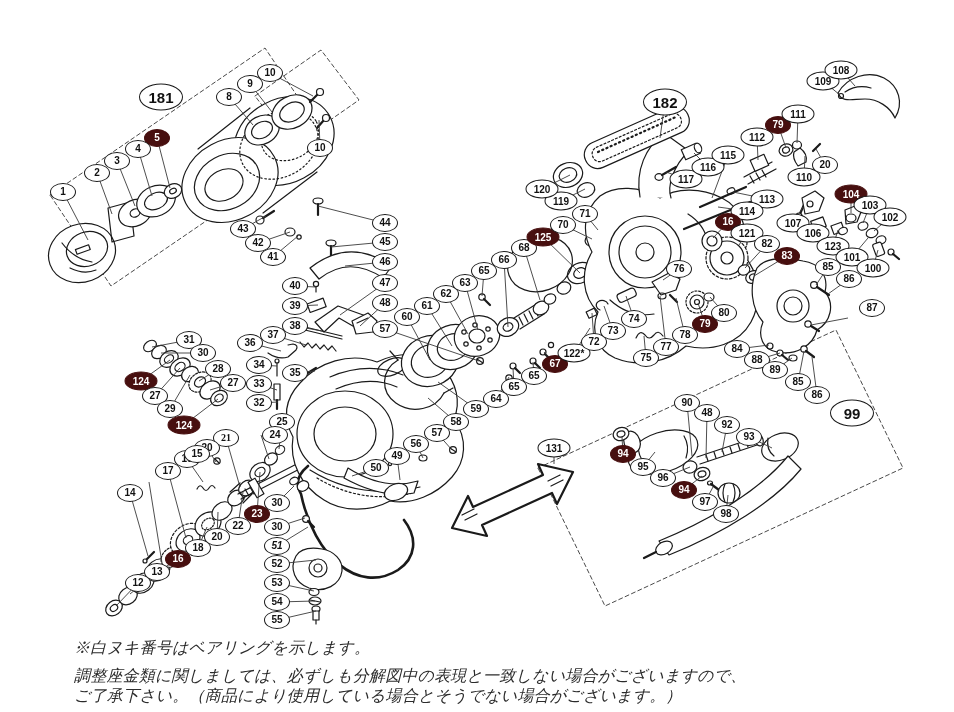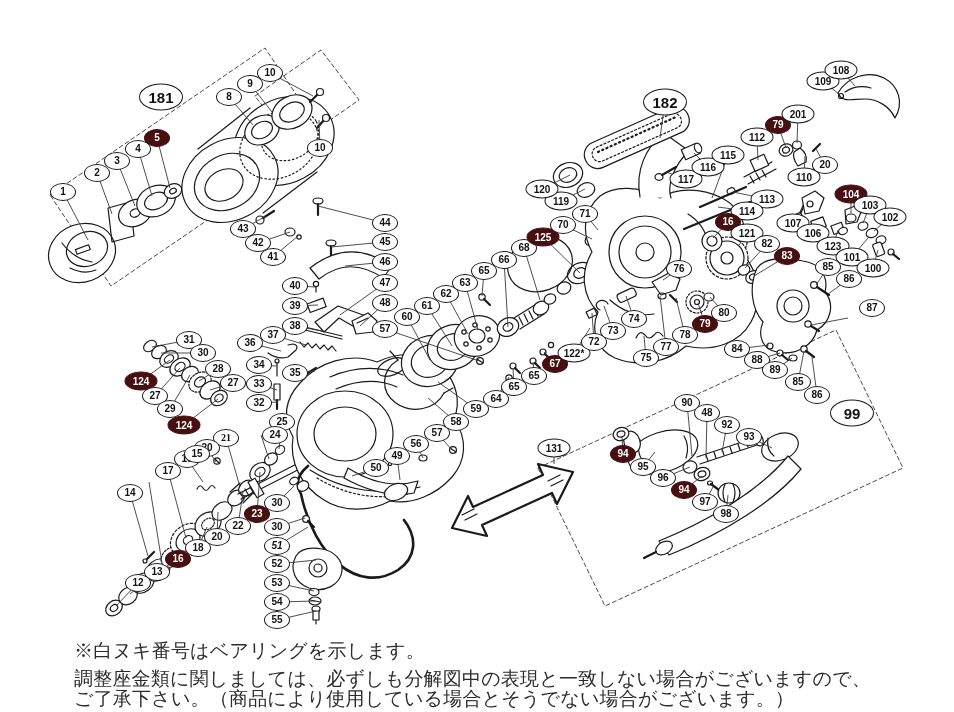--- a/index.html
+++ b/index.html
@@ -10,22 +10,22 @@
   #art{z-index:1;}
   #leaders{z-index:2;}
   .co{position:absolute;transform:translate(-50%,-50%);display:flex;align-items:center;
       justify-content:center;background:#fff;border:1.3px solid #1a1a1a;border-radius:50%;
       font-weight:bold;font-size:10px;color:#111;line-height:1;z-index:3;box-sizing:border-box;
       font-family:"Liberation Sans",sans-serif;}
   .co.o2{width:26px;height:18px;}
   .co.o3{width:33px;height:19px;}
   .co.f{background:#470f0f;border-color:#470f0f;color:#fff;}
   .co.lg{width:44px;height:27px;font-size:15px;border-width:1.6px;}
-  .note{position:absolute;z-index:3;color:#2b2b2b;font-size:19px;letter-spacing:0.2px;
-        font-family:"Liberation Sans",sans-serif;}
+  .note{position:absolute;z-index:3;color:#2b2b2b;font-size:16px;letter-spacing:0.2px;
+        font-family:"Liberation Sans",sans-serif;font-style:italic;}
   
   .art g, .art path, .art ellipse, .art circle, .art rect, .art line, .art polygon, .art polyline{
       vector-effect:none;}
   .dsh{stroke-dasharray:4,3;fill:none;stroke:#4a4a4a;stroke-width:1;}
   .th{stroke-width:2.2;}
 </style>
 </head>
 <body>
 
 <div id="stage">
@@ -618,21 +618,21 @@
       <div class="co o2" style="left: 685px; top: 335px;">78</div>
       <div class="co o2 f" style="left: 705px; top: 324px;">79</div>
       <div class="co o2" style="left: 724px; top: 313px;">80</div>
       <div class="co o2" style="left: 679px; top: 269px;">76</div>
       <div class="co lg" style="left: 665px; top: 102px;">182</div>
       <div class="co o3" style="left: 686px; top: 179px;">117</div>
       <div class="co o3" style="left: 708px; top: 167px;">116</div>
       <div class="co o3" style="left: 728px; top: 155px;">115</div>
       <div class="co o3" style="left: 757px; top: 137px;">112</div>
       <div class="co o2 f" style="left: 778px; top: 125px;">79</div>
-      <div class="co o3" style="left: 798px; top: 114px;">201</div>
+      <div class="co o3" style="left: 798px; top: 114px;">111</div>
       <div class="co o3" style="left: 823px; top: 81px;">109</div>
       <div class="co o3" style="left: 841px; top: 70px;">108</div>
       <div class="co o3" style="left: 804px; top: 177px;">110</div>
       <div class="co o2" style="left: 825px; top: 165px;">20</div>
       <div class="co o3" style="left: 767px; top: 199px;">113</div>
       <div class="co o3" style="left: 747px; top: 211px;">114</div>
       <div class="co o2 f" style="left: 728px; top: 222px;">16</div>
       <div class="co o3" style="left: 747px; top: 233px;">121</div>
       <div class="co o3" style="left: 793px; top: 223px;">107</div>
       <div class="co o3" style="left: 813px; top: 233px;">106</div>

